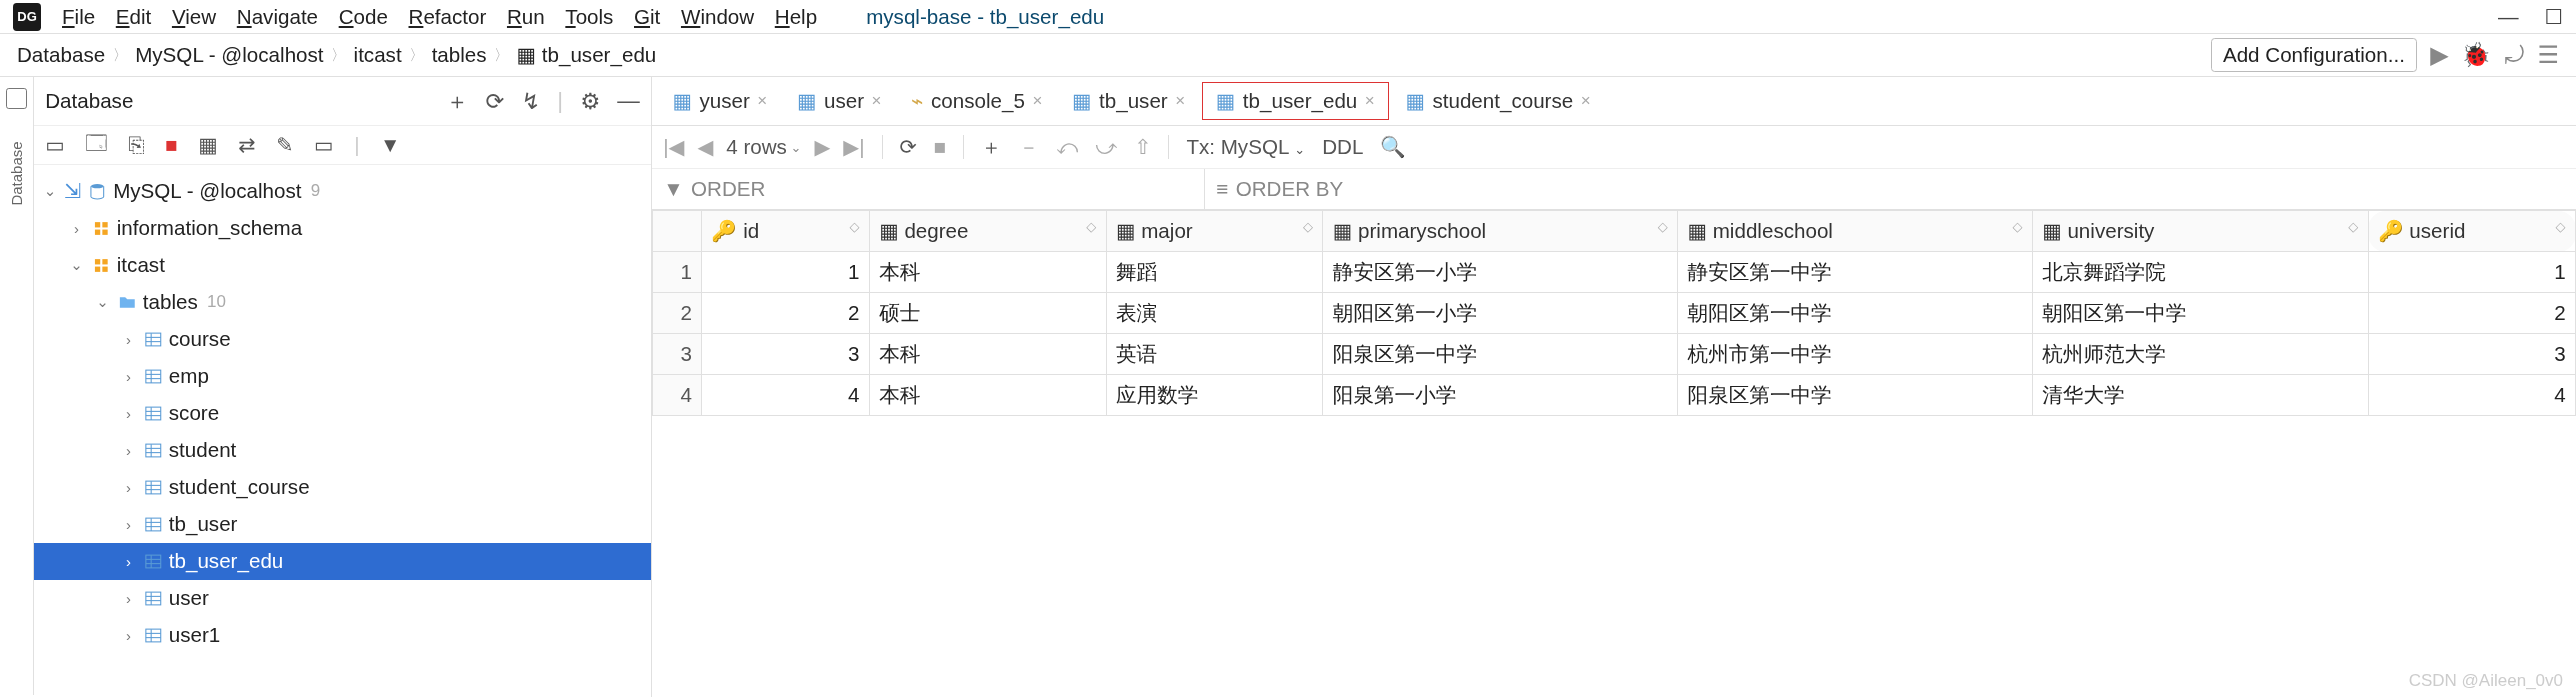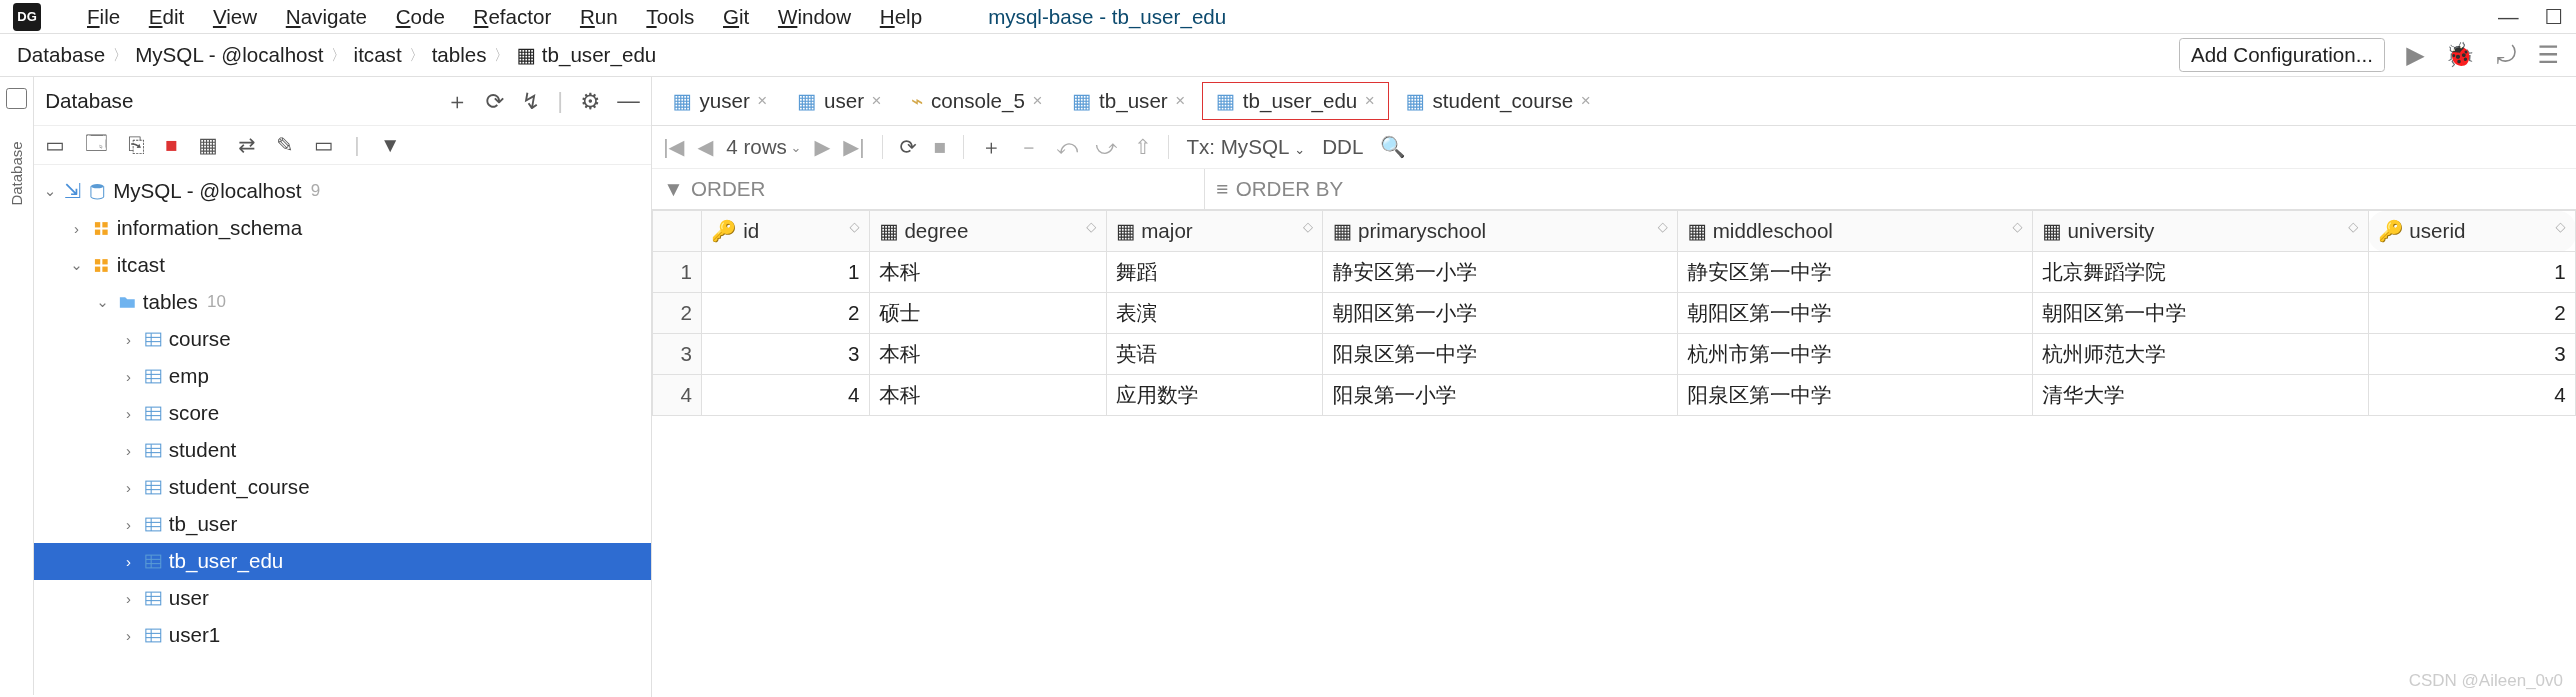--- a/index.html
+++ b/index.html
@@ -1,32 +1,32 @@
 <!DOCTYPE html>
 <html style="font-size:15px"><head>
 <meta charset="utf-8">
 <style>
 * { margin: 0; padding: 0; box-sizing: border-box; font-family: -apple-system, "Segoe UI", Arial, sans-serif; }
 html, body { width: 2576px; height: 697px; background: #fff; overflow: hidden; }
 body { font-size: 20.6px; color: #222; }
 
 
-.menubar { height: 34px; display: flex; align-items: center; padding: 0 13px; gap: 38px; border-bottom: 0.9px solid #e0e0e0; }
+.menubar { height: 34px; display: flex; align-items: center; padding: 0 13px; gap: 21px; border-bottom: 0.9px solid #e0e0e0; }
 .app-logo { width: 28px; height: 28px; background: #1a1a1a; border-radius: 3.7px; display: flex; align-items: center; justify-content: center; color: #fff; font-size: 13px; font-weight: bold; }
-.menuitem { cursor: pointer; font-size: 20.6px; margin-left: 8px; }
+.menuitem { cursor: pointer; font-size: 20.6px; }
 .menuitem u { text-decoration: underline; }
 .proj-title { color: #0c4a6e; font-size: 20.6px; margin-left: 28px; }
 .winbtns { margin-left: auto; display: flex; gap: 26px; color: #444; font-size: 20.6px; }
 .winbtn { cursor: pointer; }
 
 
 .toolbar { height: 43px; display: flex; align-items: center; padding: 0 17px; border-bottom: 0.9px solid #e0e0e0; gap: 7.5px; }
 .crumb { color: #222; cursor: pointer; font-size: 20.6px; }
 .chev { color: #aaa; font-size: 15px; }
-.tb-right { margin-left: auto; display: flex; gap: 21px; align-items: center; }
+.tb-right { margin-left: auto; display: flex; gap: 13px; align-items: center; }
 .addconf { border: 0.9px solid #bbb; padding: 3.7px 11.2px; border-radius: 3.7px; cursor: pointer; font-size: 20.6px; }
 .gbtn { color: #888; font-size: 24px; cursor: pointer; }
 
 
 .left-stripe { position: absolute; left: 0; top: 77px; width: 34px; height: 618px; border-right: 0.9px solid #e0e0e0; display: flex; flex-direction: column; align-items: center; padding-top: 11.2px; color: #666; font-size: 15px; }
 .stripe-label { transform: rotate(-90deg); white-space: nowrap; margin-top: 56px; }
 .stripe-icon { width: 20.6px; height: 20.6px; border: 0.9px solid #777; border-radius: 2.8px; }
 
 
 .main { position: absolute; left: 34px; top: 77px; right: 0; bottom: 0; display: flex; }

